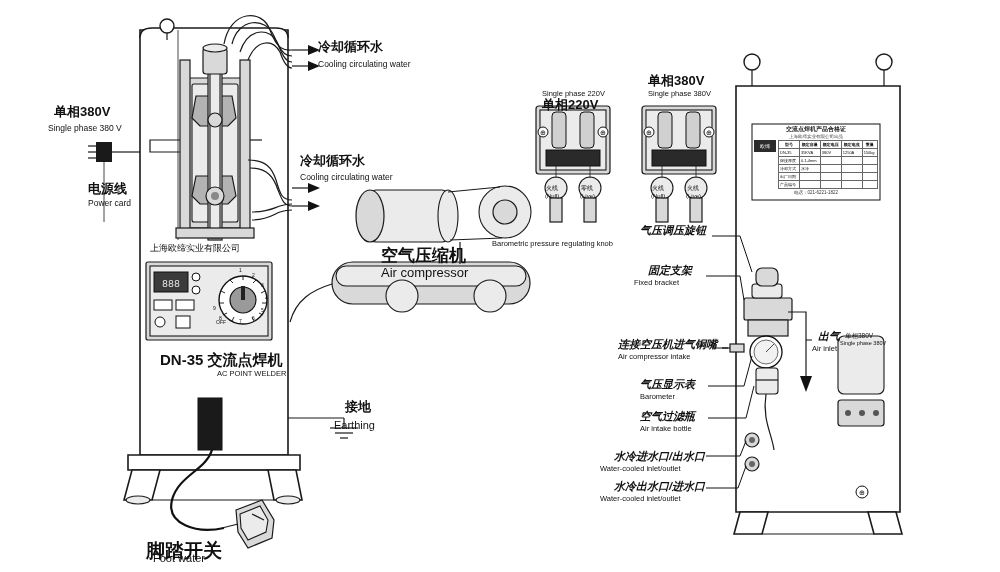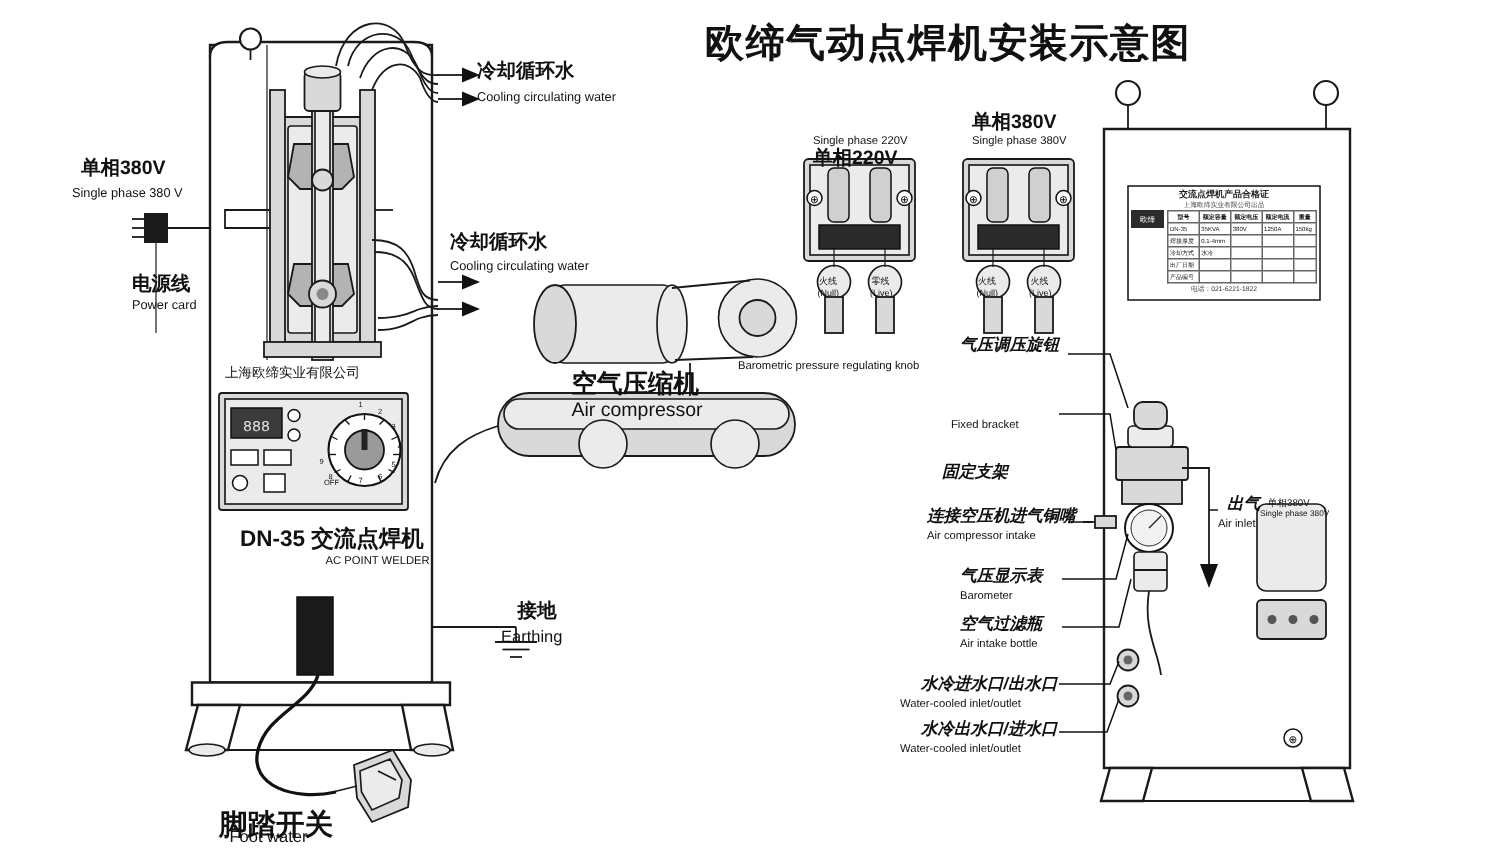--- a/index.html
+++ b/index.html
@@ -260,21 +260,20 @@
       <path class="ln" d="M788 312 L806 312 L806 376"></path>
       <polygon points="806,392 800,376 812,376" fill="#111"></polygon>
 
       <rect class="gray-fill" x="730" y="344" width="14" height="8"></rect>
       <line class="ln" x1="722" y1="348" x2="730" y2="348"></line>
 
       <path class="ln" d="M766 394 C762 420 772 434 774 450"></path>
     </g>
   </svg>
 
-  <div class="lbl title" style="left:470px;top:14px;">欧缔气动点焊机安装示意图</div>
 
   <div class="lbl cn" style="left:318px;top:40px;">冷却循环水</div>
   <div class="lbl en" style="left:318px;top:60px;">Cooling circulating water</div>
 
   <div class="lbl cn" style="left:300px;top:154px;">冷却循环水</div>
   <div class="lbl en" style="left:300px;top:173px;">Cooling circulating water</div>
 
   <div class="lbl cn" style="left:54px;top:105px;">单相380V</div>
   <div class="lbl en" style="left:48px;top:124px;">Single phase 380 V</div>
 
@@ -306,21 +305,21 @@
   <div class="lbl nm" style="left:581px;top:185px;">零线</div>
   <div class="lbl nm" style="left:580px;top:193px;">(Live)</div>
   <div class="lbl nm" style="left:652px;top:185px;">火线</div>
   <div class="lbl nm" style="left:651px;top:193px;">(Null)</div>
   <div class="lbl nm" style="left:687px;top:185px;">火线</div>
   <div class="lbl nm" style="left:686px;top:193px;">(Live)</div>
 
   <div class="lbl cn-sm" style="left:640px;top:224px;">气压调压旋钮</div>
   <div class="lbl en-sm" style="left:492px;top:240px;">Barometric pressure regulating knob</div>
 
-  <div class="lbl cn-sm" style="left:628px;top:264px;margin-top:45px;">固定支架</div>
+  <div class="lbl cn-sm" style="left:648px;top:264px;">固定支架</div>
   <div class="lbl en-sm" style="left:634px;top:279px;">Fixed bracket</div>
 
   <div class="lbl cn-sm" style="left:618px;top:338px;">连接空压机进气铜嘴</div>
   <div class="lbl en-sm" style="left:618px;top:353px;">Air compressor intake</div>
 
   <div class="lbl cn-sm" style="left:640px;top:378px;">气压显示表</div>
   <div class="lbl en-sm" style="left:640px;top:393px;">Barometer</div>
 
   <div class="lbl cn-sm" style="left:640px;top:410px;">空气过滤瓶</div>
   <div class="lbl en-sm" style="left:640px;top:425px;">Air intake bottle</div>

